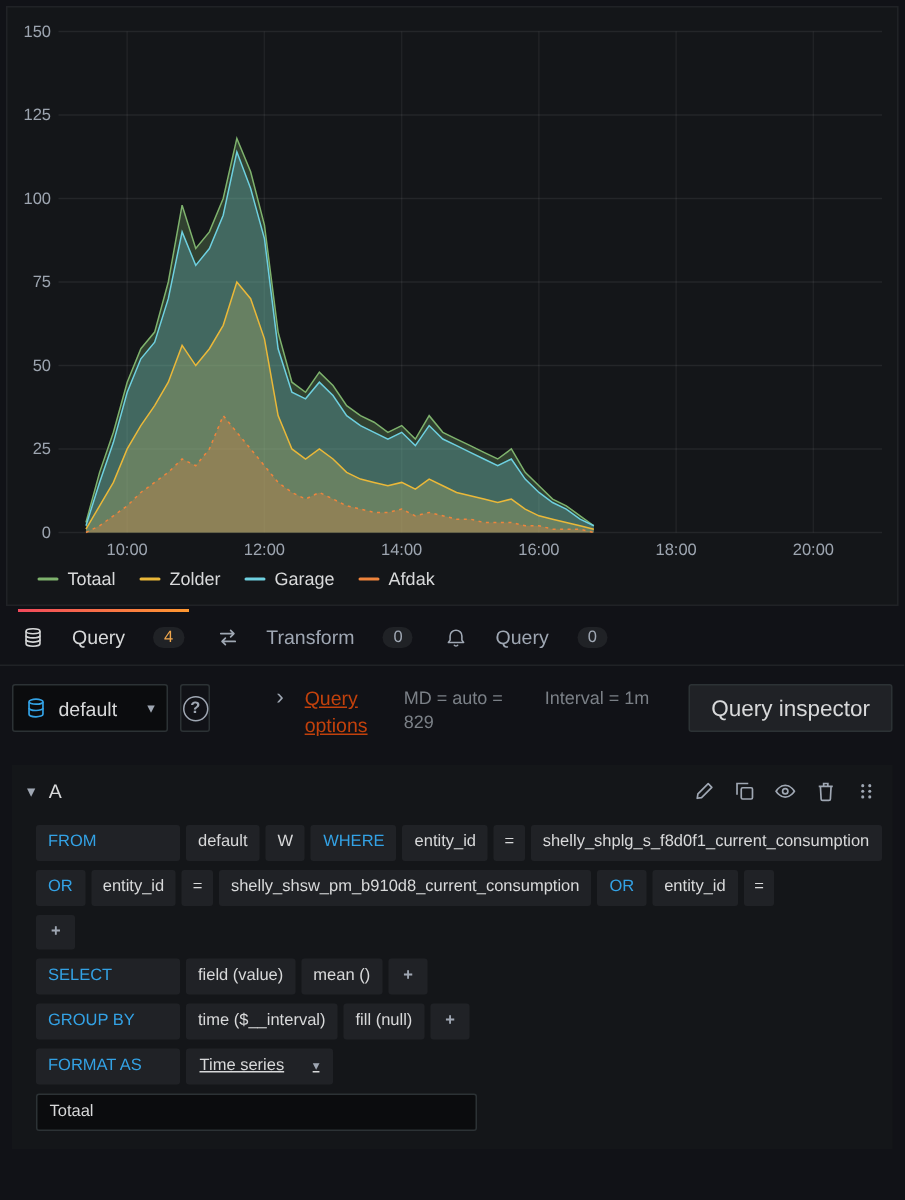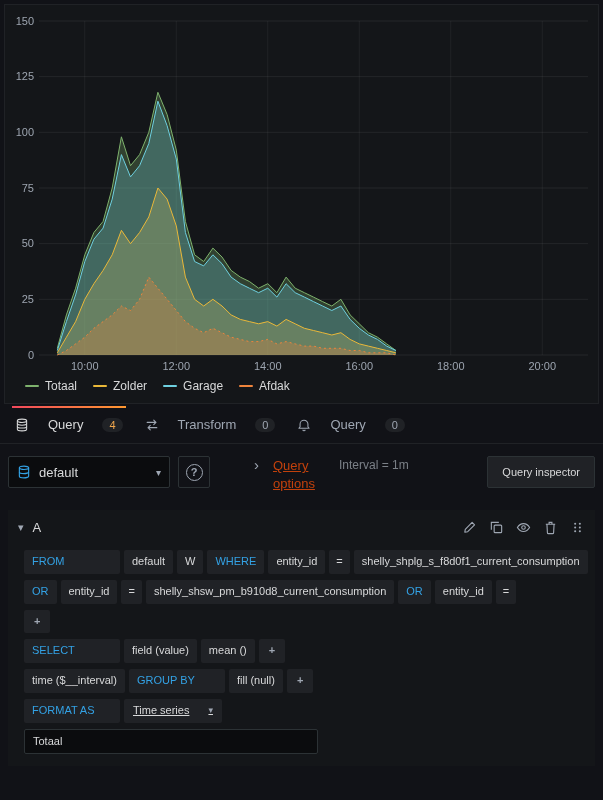--- a/index.html
+++ b/index.html
@@ -45,21 +45,21 @@
          color: #9fa7b3; cursor: pointer; }
   .help-circle { width: 17px; height: 17px; border: 1.5px solid #9fa7b3; border-radius: 50%;
          display: flex; align-items: center; justify-content: center; font-size: 11px; font-weight: 700; }
   .query-options { display: flex; gap: 14px; margin-left: 36px; align-items: flex-start;
          cursor: pointer; padding-top: 1px; }
   .qo-chevron { color: #9fa7b3; font-size: 15px; line-height: 1.1; }
   .qo-label { color: #c2410c; width: 52px; line-height: 1.35; font-size: 13px; text-decoration: underline; }
   .qo-stat { color: #7b8087; font-size: 12px; width: 80px; line-height: 1.35; }
   .spacer { flex: 1; }
   .inspector-btn { height: 32px; padding: 0 14px; background: #202226; border: 1px solid #2c3235;
-         border-radius: 2px; color: #d8d9da; font-size: 11px; cursor: pointer;
+         border-radius: 2px; color: #d8d9da; font-size: 15px; cursor: pointer;
          font-family: inherit; white-space: nowrap; }
 
   .query-editor { margin: 4px 8px 0 8px; background: #141619; }
   .query-header { display: flex; align-items: center; gap: 9px; height: 34px; padding: 0 10px; cursor: pointer; }
   .qh-chevron { color: #9fa7b3; font-size: 11px; }
   .qh-ref { color: #d8d9da; font-size: 13px; font-weight: 500; }
   .qh-actions { margin-left: auto; display: flex; gap: 12px; align-items: center; color: #9fa7b3; }
   .icon-act { cursor: pointer; display: flex; }
   .icon-act svg { width: 15px; height: 15px; display: block; }
 
@@ -184,20 +184,21 @@
       </span>
       <span class="ds-value">default</span>
       <span class="ds-caret">▾</span>
     </div>
     <button class="icon-btn">
       <span class="help-circle">?</span>
     </button>
     <div class="query-options">
       <span class="qo-chevron">›</span>
       <span class="qo-label">Query options</span>
+      <span class="qo-stat">MD = auto = 829</span>
       <span class="qo-stat">Interval = 1m</span>
     </div>
     <div class="spacer"></div>
     <button class="inspector-btn">Query inspector</button>
   </div>
 
   <div class="query-editor">
     <div class="query-header">
       <span class="qh-chevron">▾</span>
       <span class="qh-ref">A</span>
@@ -258,22 +259,22 @@
         <div class="q-row">
           <div class="seg plus">+</div>
         </div>
         <div class="q-row">
           <div class="seg kw">SELECT</div>
           <div class="seg val">field (value)</div>
           <div class="seg val">mean ()</div>
           <div class="seg plus">+</div>
         </div>
         <div class="q-row">
+          <div class="seg kw">GROUP BY</div>
           <div class="seg val">time ($__interval)</div>
-          <div class="seg kw">GROUP BY</div>
           <div class="seg val">fill (null)</div>
           <div class="seg plus">+</div>
         </div>
         <div class="q-row">
           <div class="seg kw">FORMAT AS</div>
           <div class="seg select">
             <span>Time series</span>
             <span class="select-caret">▾</span>
           </div>
         </div>

